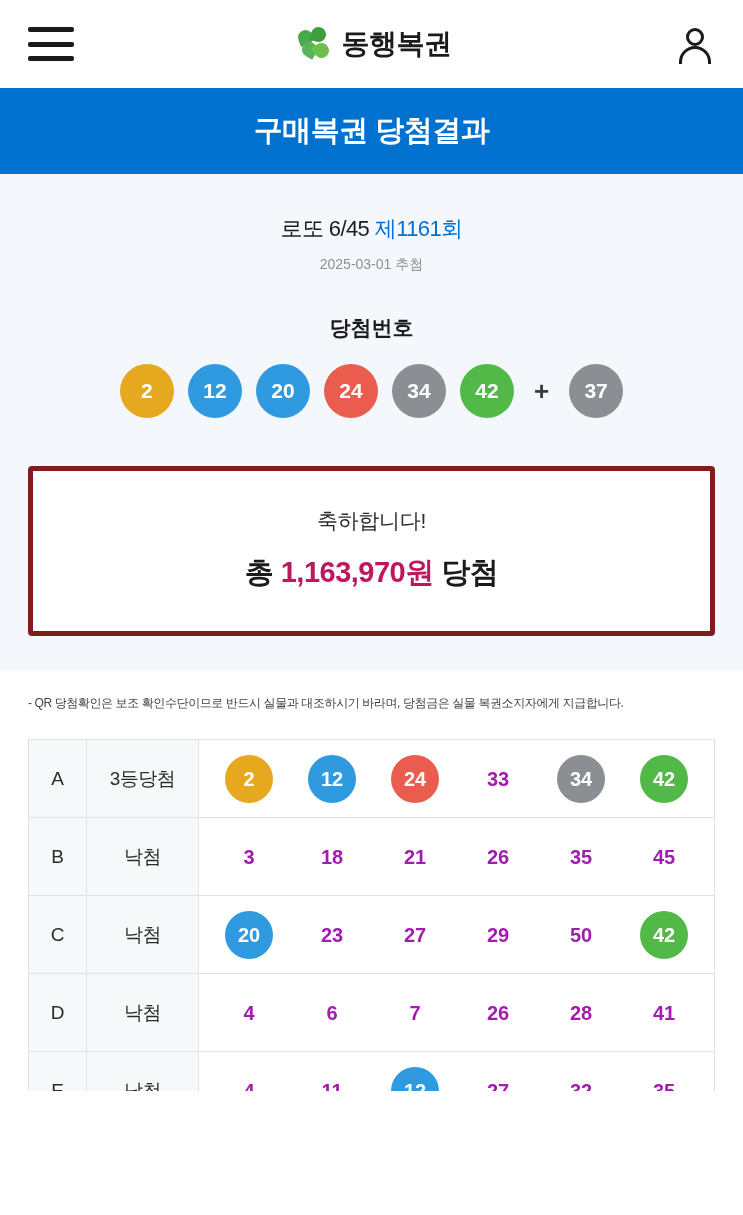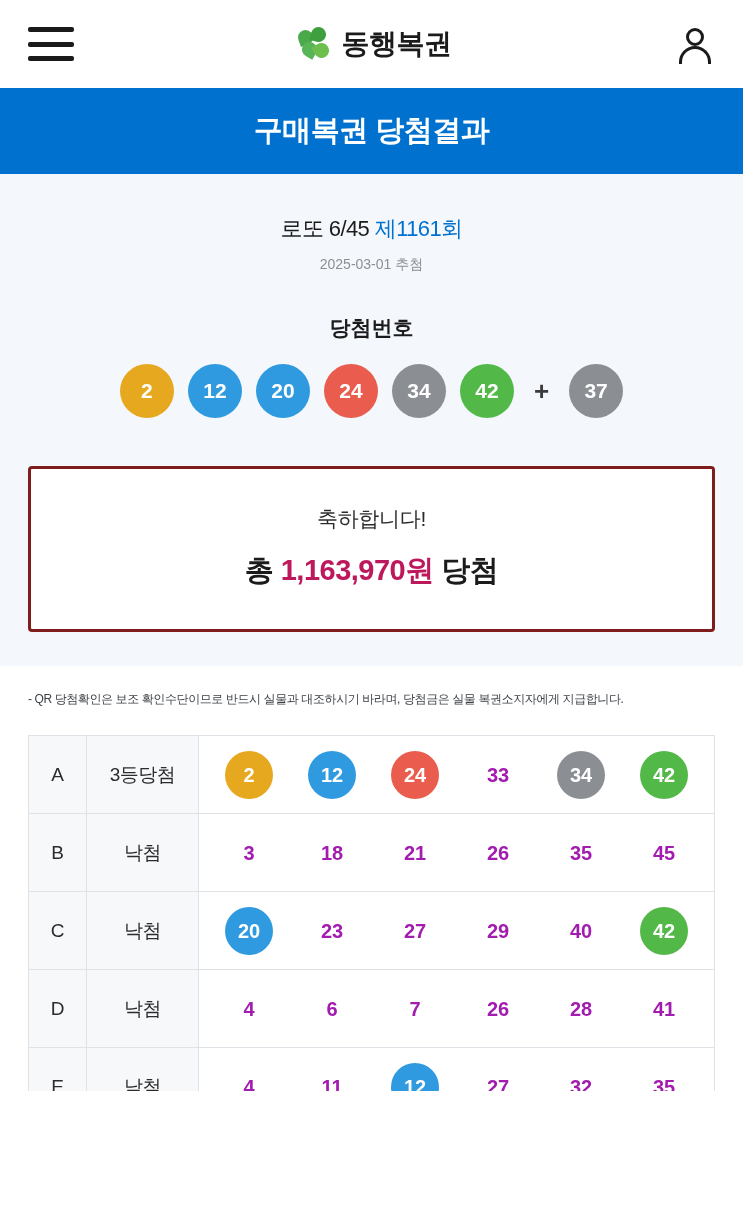--- a/index.html
+++ b/index.html
@@ -159,21 +159,21 @@
     margin: 0 6px;
   }
 
   
   .prize-wrap {
     background: #f4f8fd;
     padding: 18px 28px 34px;
   }
   .prize-card {
     background: #ffffff;
-    border: 3px solid #7f1d1d;
+    border: 5px solid #7f1d1d;
     border-radius: 4px;
     padding: 36px 10px 38px;
     text-align: center;
   }
   .congrats {
     font-size: 21px;
     color: #2b2b2b;
     letter-spacing: -0.3px;
   }
   .prize-amount {
@@ -340,21 +340,21 @@
         </tr>
         <tr>
           <td class="col-slot">C</td>
           <td class="col-rank">낙첨</td>
           <td class="col-nums">
             <div class="num-row">
               <span class="num marked blue">20</span>
               <span class="num">23</span>
               <span class="num">27</span>
               <span class="num">29</span>
-              <span class="num">40</span>
+              <span class="num">50</span>
               <span class="num marked green">42</span>
             </div>
           </td>
         </tr>
         <tr>
           <td class="col-slot">D</td>
           <td class="col-rank">낙첨</td>
           <td class="col-nums">
             <div class="num-row">
               <span class="num">4</span>

